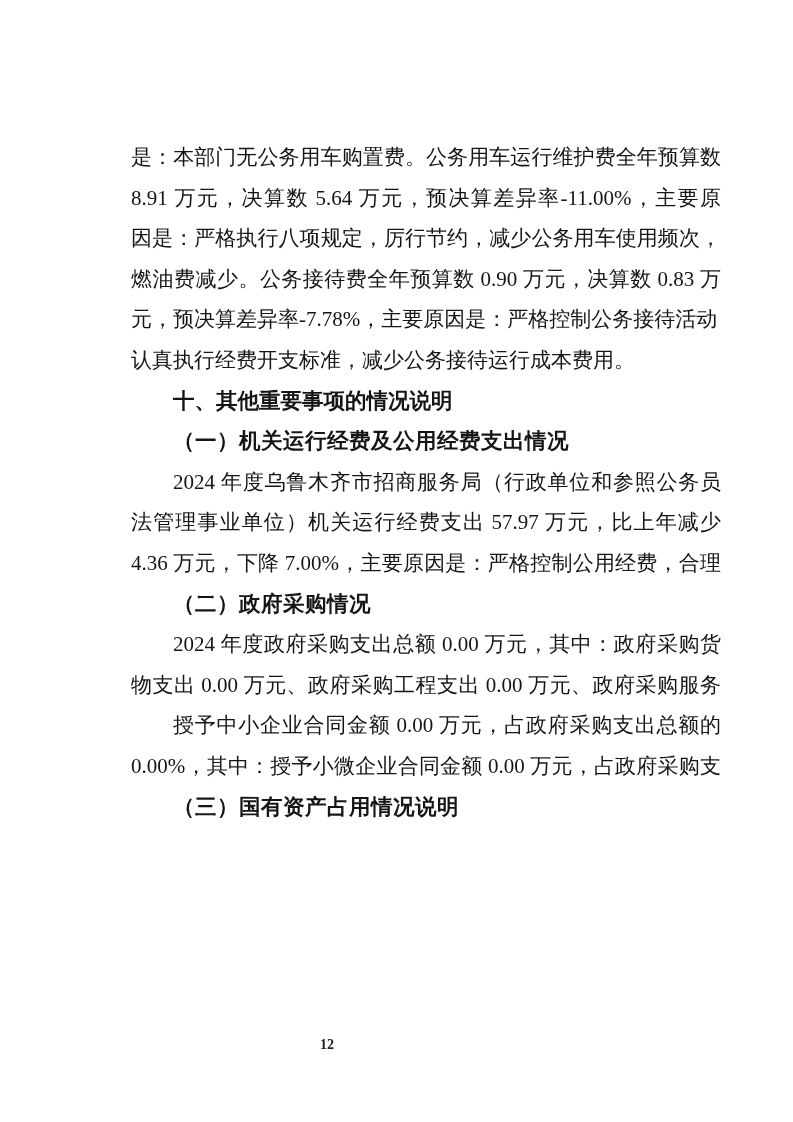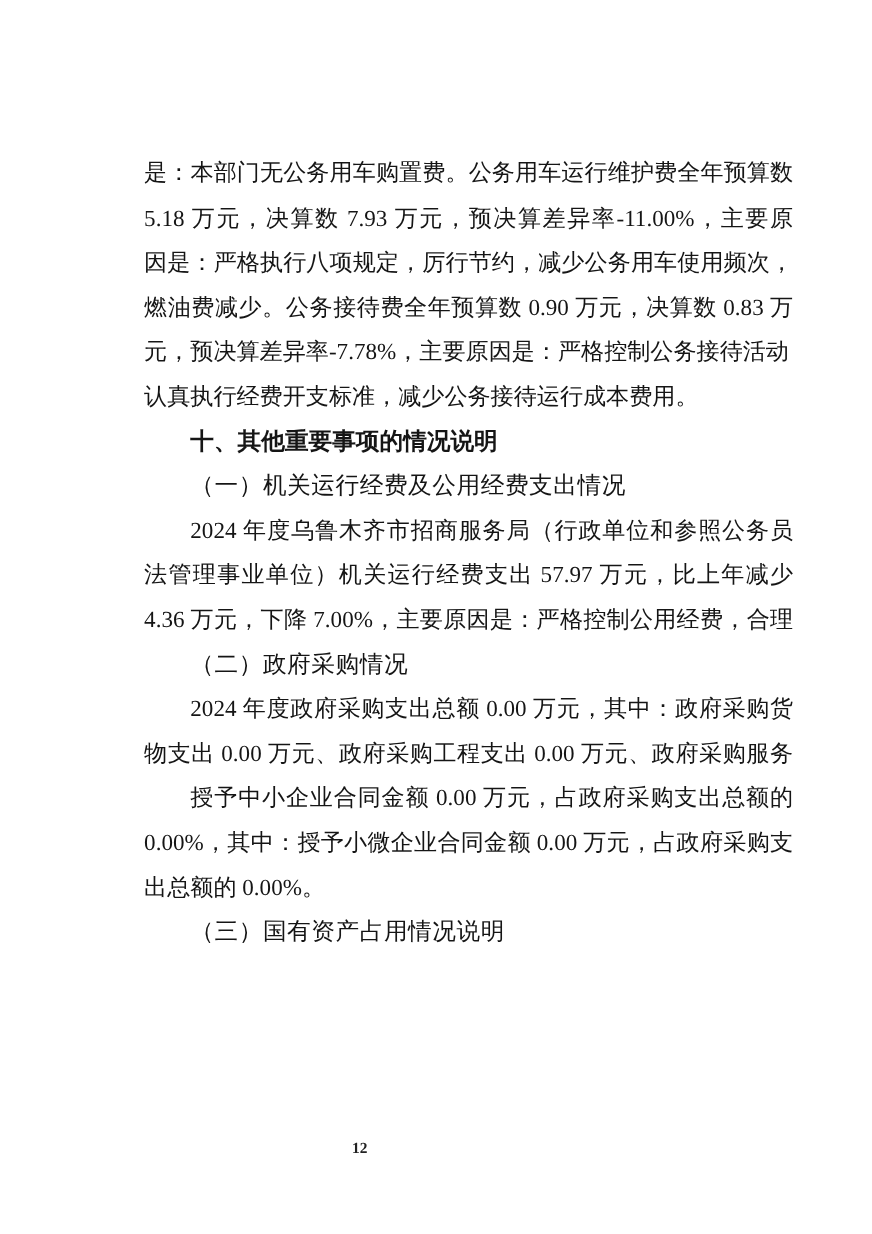--- a/index.html
+++ b/index.html
@@ -49,21 +49,21 @@
     text-indent: 42px;
   }
   .line.heading-hei {
     font-family: "Liberation Sans", "DejaVu Sans", sans-serif;
     font-weight: bold;
     text-align: right;
     text-align-last: left;
     font-size: 21.5px;
   }
   .line.heading-kai {
-    font-weight: normal;
+    font-weight: bold;
     text-align: left;
     text-align-last: left;
     font-size: 21.5px;
     letter-spacing: 0.5px;
   }
   .page-number {
     position: absolute;
     top: 1036px;
     left: 0;
     width: 654px;
@@ -74,32 +74,31 @@
     font-family: "Liberation Serif", "DejaVu Serif", serif;
     font-weight: bold;
   }
 </style>
 </head>
 <body>
 
 <div class="page">
   <div class="text-block">
       <div class="line ">是：本部门无公务用车购置费。公务用车运行维护费全年预算数</div>
-      <div class="line ">5.18 万元，决算数 7.93 万元，预决算差异率-11.00%，主要原</div>
+      <div class="line ">8.91 万元，决算数 5.64 万元，预决算差异率-11.00%，主要原</div>
       <div class="line ">因是：严格执行八项规定，厉行节约，减少公务用车使用频次，</div>
       <div class="line ">燃油费减少。公务接待费全年预算数 0.90 万元，决算数 0.83 万</div>
       <div class="line ">元，预决算差异率-7.78%，主要原因是：严格控制公务接待活动，</div>
       <div class="line  end">认真执行经费开支标准，减少公务接待运行成本费用。</div>
       <div class="line heading-hei indent end">十、其他重要事项的情况说明</div>
       <div class="line heading-kai indent end">（一）机关运行经费及公用经费支出情况</div>
       <div class="line  indent">2024 年度乌鲁木齐市招商服务局（行政单位和参照公务员</div>
       <div class="line ">法管理事业单位）机关运行经费支出 57.97 万元，比上年减少</div>
       <div class="line ">4.36 万元，下降 7.00%，主要原因是：严格控制公用经费，合理</div>
       <div class="line heading-kai indent end">（二）政府采购情况</div>
       <div class="line  indent">2024 年度政府采购支出总额 0.00 万元，其中：政府采购货</div>
       <div class="line ">物支出 0.00 万元、政府采购工程支出 0.00 万元、政府采购服务</div>
       <div class="line  indent">授予中小企业合同金额 0.00 万元，占政府采购支出总额的</div>
       <div class="line ">0.00%，其中：授予小微企业合同金额 0.00 万元，占政府采购支</div>
-      <div class="line  end">出总额的 0.00%。</div>
       <div class="line heading-kai indent end">（三）国有资产占用情况说明</div>
     </div>
   <div class="page-number">12</div>
 </div>
 
 </body></html>

